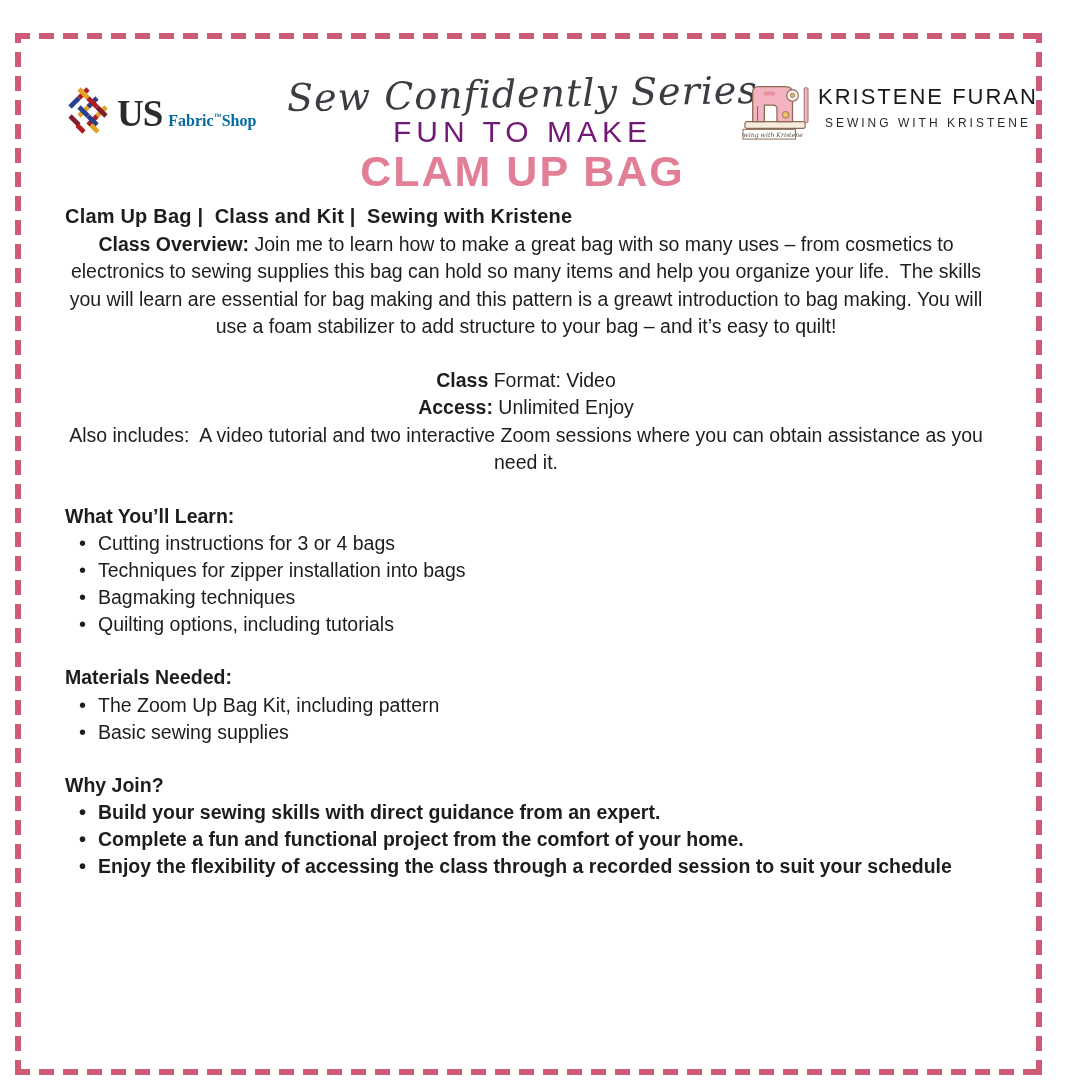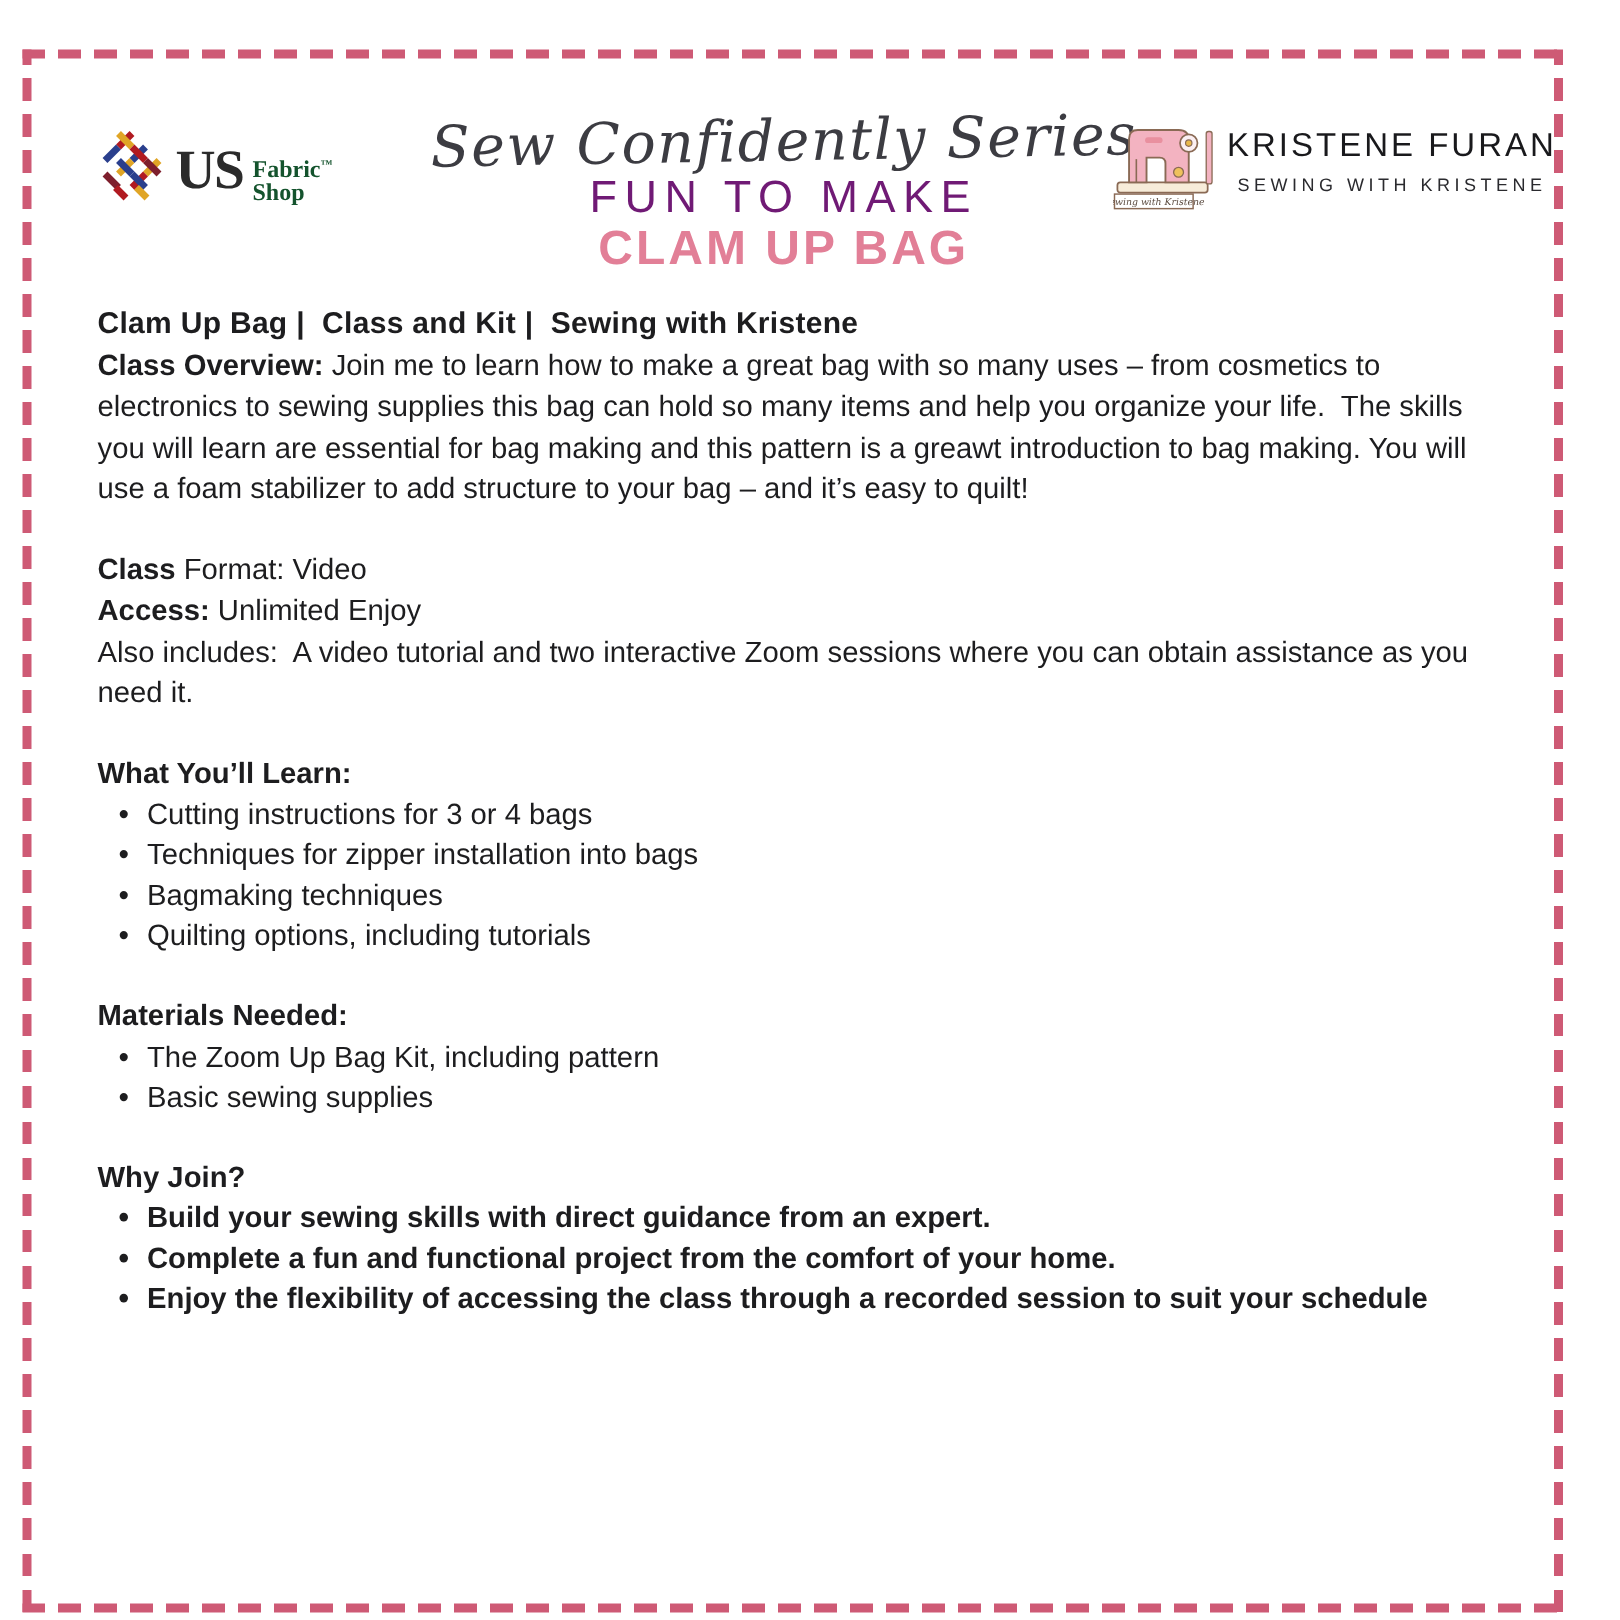--- a/index.html
+++ b/index.html
@@ -15,38 +15,38 @@
       repeating-linear-gradient(90deg,#ce5a75 0 15px,transparent 15px 24px) top left / 100% 6px no-repeat,
       repeating-linear-gradient(90deg,#ce5a75 0 15px,transparent 15px 24px) bottom left / 100% 6px no-repeat,
       repeating-linear-gradient(0deg,#ce5a75 0 15px,transparent 15px 24px) top left / 6px 100% no-repeat,
       repeating-linear-gradient(0deg,#ce5a75 0 15px,transparent 15px 24px) top right / 6px 100% no-repeat;
   }
   .inner{position:absolute;left:0;top:0;width:1045px;height:784px;}
 
   
   .us-logo{position:absolute;left:65px;top:86px;display:flex;align-items:center;gap:6px;}
   .us-logo .us{font-family:"Liberation Serif",serif;font-weight:700;font-size:37px;letter-spacing:-1px;color:#2b2b2b;line-height:1;}
-  .us-logo .stack{display:flex;flex-direction:column;font-family:"Liberation Serif",serif;font-weight:700;font-size:16px;line-height:15px;color:#14532d;margin-top:14px;}
+  .us-logo .stack{display:flex;flex-direction:row;font-family:"Liberation Serif",serif;font-weight:700;font-size:16px;line-height:15px;color:#0369a1;margin-top:14px;}
   .us-logo .tm{font-size:8px;vertical-align:top;position:relative;top:-4px;}
 
   .center-head{position:absolute;left:0;top:74px;width:1045px;text-align:center;}
   .series{font-family:"DejaVu Serif",serif;font-style:italic;font-size:38px;color:#3c3c42;line-height:1.1;letter-spacing:1px;transform:rotate(-1deg);}
   .fun{font-size:30px;color:#701a75;letter-spacing:5px;font-weight:400;margin-top:1px;line-height:1.0;}
-  .clam{font-size:32px;color:#e27f97;font-weight:800;letter-spacing:2px;line-height:1.05;margin-top:2px;}
+  .clam{font-size:43px;color:#e27f97;font-weight:800;letter-spacing:2px;line-height:1.05;margin-top:2px;}
 
   .kristene{position:absolute;left:742px;top:76px;display:flex;align-items:flex-start;gap:8px;}
   .kristene .ktext{display:flex;flex-direction:column;align-items:center;margin-top:8px;}
   .kname{font-size:22px;letter-spacing:2px;color:#19191c;font-weight:400;white-space:nowrap;}
   .ktag{font-size:12px;letter-spacing:3px;color:#2a2a2e;margin-top:6px;white-space:nowrap;}
 
   
   .content{position:absolute;left:65px;top:203px;width:922px;font-size:19.5px;line-height:27.5px;}
   .content .pre{white-space:pre-wrap;}
   h2.doc-title{font-size:20px;font-weight:700;margin:0;white-space:pre-wrap;letter-spacing:0.2px;}
-  .block{margin-top:26px;}
+  .block{margin-top:26px;text-align:center;}
   b.lbl{font-weight:700;}
   .line{margin:0;}
   h3.sec{font-size:19.5px;font-weight:700;margin:26px 0 0 0;}
   ul.blist{list-style:none;margin:0;padding:0;}
   ul.blist li{position:relative;padding-left:33px;line-height:27px;}
   ul.blist li::before{content:"\2022";position:absolute;left:14px;top:0;font-size:20px;}
   ul.bold li{font-weight:700;}
 </style>
 </head>
 <body>

